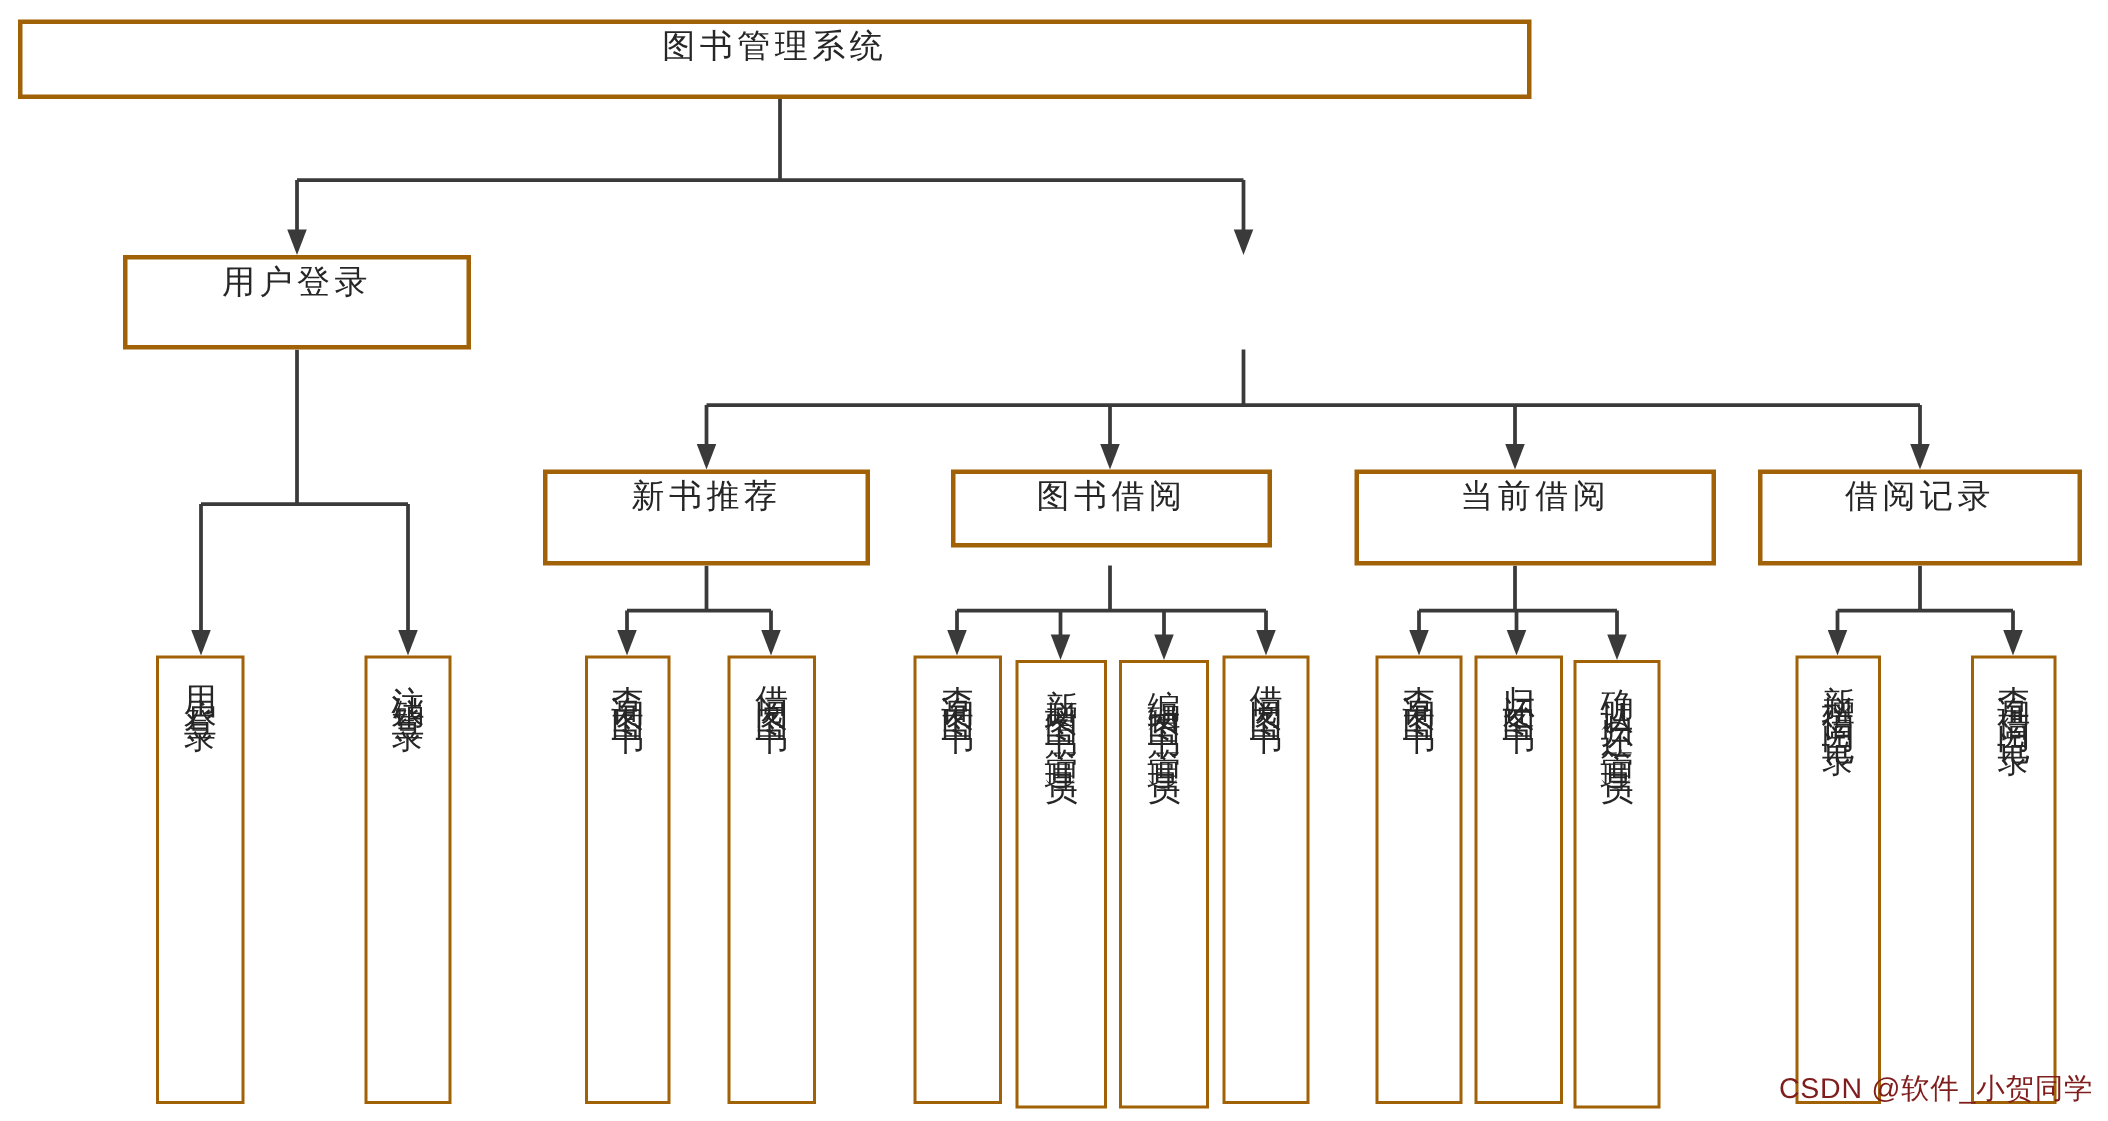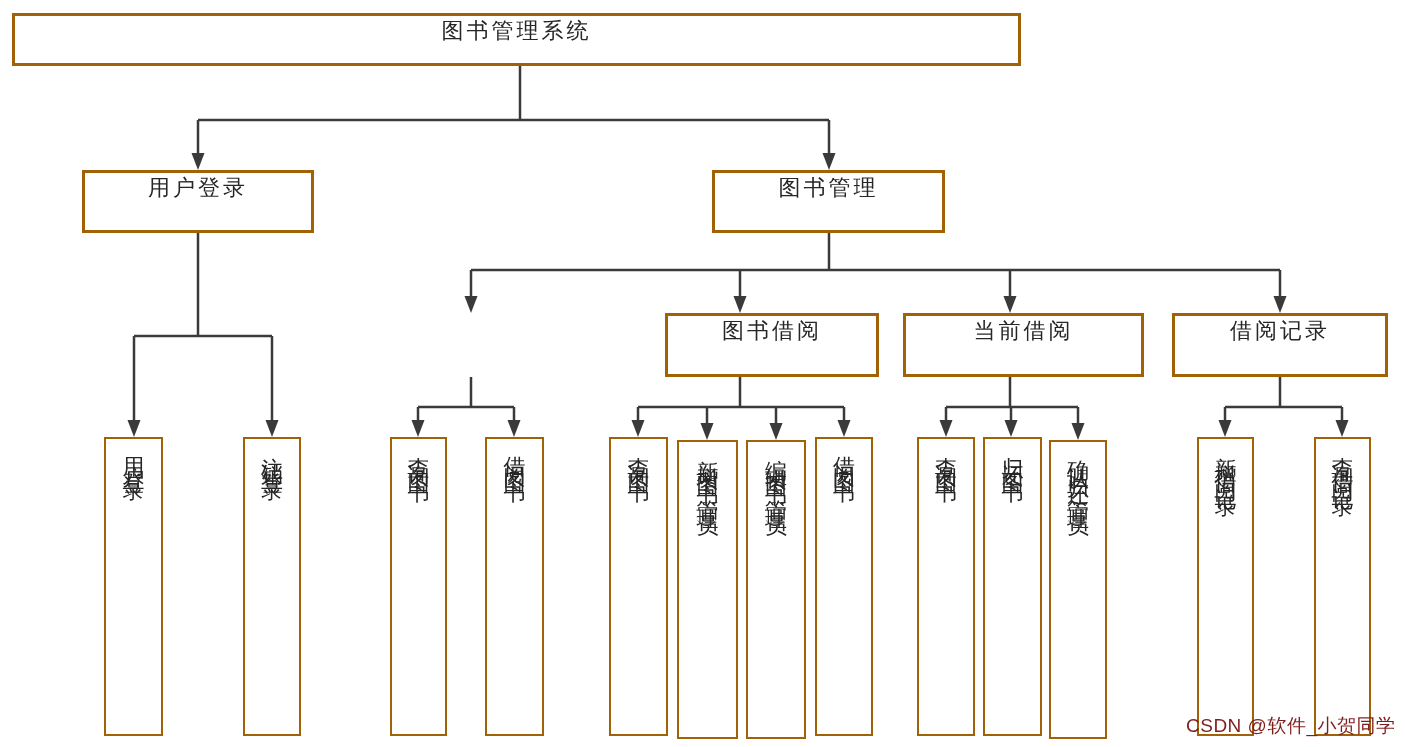--- a/index.html
+++ b/index.html
@@ -122,25 +122,25 @@
     </g>
   </svg>
 
   <div class="node" style="left:12px;top:13px;width:1009px;height:53px">
     <span class="lbl">图书管理系统</span>
   </div>
 
   <div class="node" style="left:82px;top:170px;width:232px;height:63px">
     <span class="lbl">用户登录</span>
   </div>
-  <div class="node" style="left:712px;top:170px;width:233px;height:63px">
-    <span class="lbl">图书管理</span>
+
+  <div class="node" style="left:362px;top:313px;width:218px;height:64px">
+    <span class="lbl">新书推荐</span>
   </div>
-
-  <div class="node" style="left:665px;top:313px;width:214px;height:64px">
+  <div class="node" style="left:634px;top:313px;width:214px;height:52px">
     <span class="lbl">图书借阅</span>
   </div>
   <div class="node" style="left:903px;top:313px;width:241px;height:64px">
     <span class="lbl">当前借阅</span>
   </div>
   <div class="node" style="left:1172px;top:313px;width:216px;height:64px">
     <span class="lbl">借阅记录</span>
   </div>
 
   <div class="node leaf" style="left:104px;top:437px;width:59px;height:299px">

